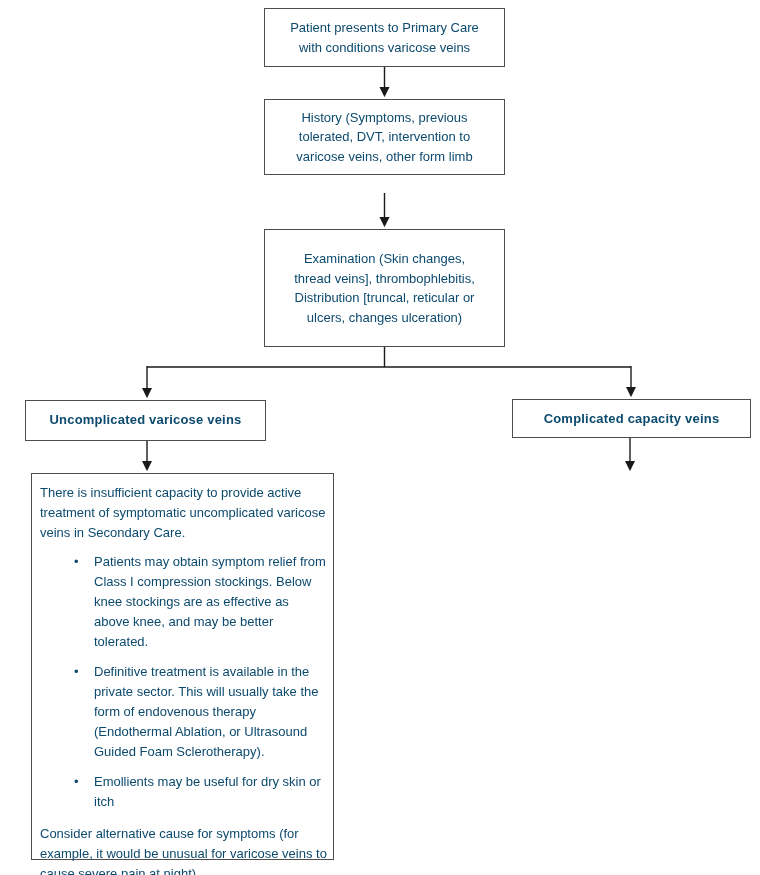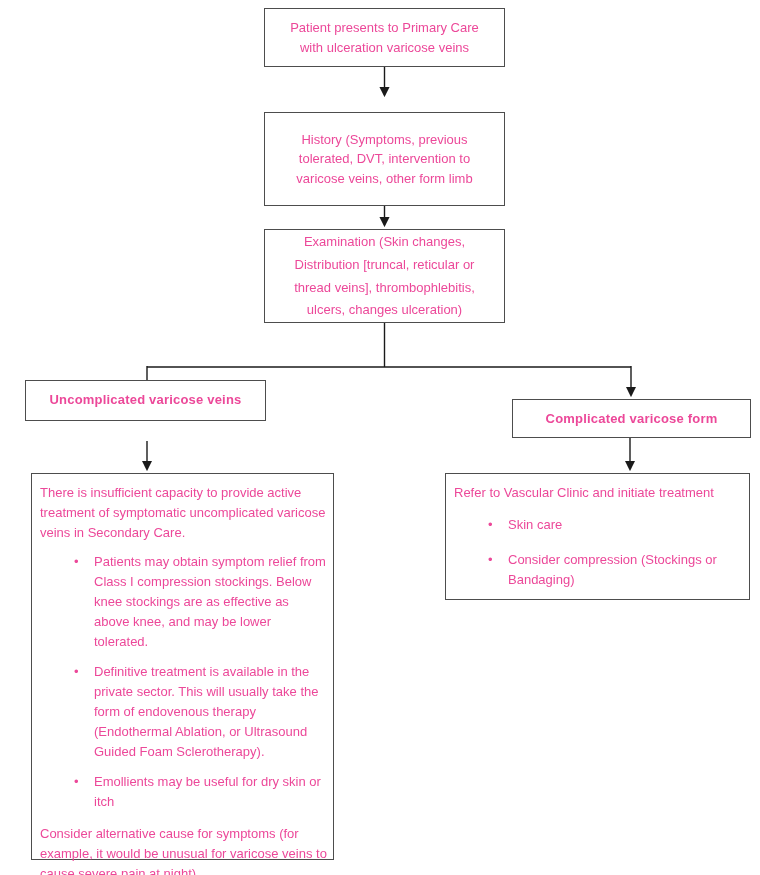--- a/index.html
+++ b/index.html
@@ -2,21 +2,21 @@
 <html><head>
 <meta charset="utf-8">
 <style>
   html, body { margin: 0; padding: 0; background: #ffffff; }
   .canvas {
     position: relative;
     width: 760px;
     height: 875px;
     background: #ffffff;
     font-family: "Liberation Sans", sans-serif;
-    color: #ec4899;
+    color: #0c4a6e;
     overflow: hidden;
   }
   .connectors {
     position: absolute;
     left: 0; top: 0;
     width: 760px; height: 875px;
     pointer-events: none;
   }
   .node {
     position: absolute;
@@ -59,23 +59,23 @@
     content: "\2022";
     position: absolute;
     left: 0;
     top: 0;
   }
   .detail .footer { margin-top: 12px; }
   #box-comp-detail .intro { margin-bottom: 12px; }
   #box-comp-detail li { margin-bottom: 15px; }
 
   #box-patient       { left: 264px; top: 8px;   width: 241px; height: 59px; }
-  #box-history       { left: 264px; top: 112px;  width: 241px; height: 94px; }
-  #box-exam          { left: 264px; top: 229px; width: 241px; height: 94px; justify-content: space-between; }
-  #box-uncomplicated { left: 25px;  top: 380px; width: 241px; height: 41px; }
+  #box-history       { left: 264px; top: 99px;  width: 241px; height: 76px; }
+  #box-exam          { left: 264px; top: 229px; width: 241px; height: 118px; }
+  #box-uncomplicated { left: 25px;  top: 400px; width: 241px; height: 41px; }
   #box-complicated   { left: 512px; top: 399px; width: 239px; height: 39px; }
   #box-uncomp-detail { left: 31px;  top: 473px; width: 303px; height: 387px; }
   #box-comp-detail   { left: 445px; top: 473px; width: 305px; height: 127px; }
 </style>
 </head>
 <body>
 
 <div class="canvas">
 
   <svg class="connectors" viewBox="0 0 760 875" xmlns="http://www.w3.org/2000/svg">
@@ -91,51 +91,44 @@
       <line x1="147" y1="367" x2="631" y2="367"></line>
       <line x1="147" y1="366" x2="147" y2="396" marker-end="url(#arrow)"></line>
       <line x1="631" y1="366" x2="631" y2="395" marker-end="url(#arrow)"></line>
       <line x1="147" y1="441" x2="147" y2="469" marker-end="url(#arrow)"></line>
       <line x1="630" y1="438" x2="630" y2="469" marker-end="url(#arrow)"></line>
     </g>
   </svg>
 
   <div class="node centered" id="box-patient">
     <div>Patient presents to Primary Care</div>
-    <div>with ulceration varicose veins</div>
+    <div>with conditions varicose veins</div>
   </div>
 
   <div class="node centered" id="box-history">
     <div>History (Symptoms, previous</div>
     <div>tolerated, DVT, intervention to</div>
     <div>varicose veins, other form limb</div>
   </div>
 
   <div class="node centered" id="box-exam">
     <div>Examination (Skin changes,</div>
+    <div>thread veins], thrombophlebitis,</div>
     <div>Distribution [truncal, reticular or</div>
-    <div>thread veins], thrombophlebitis,</div>
     <div>ulcers, changes ulceration)</div>
   </div>
 
   <div class="node branch-label" id="box-uncomplicated">Uncomplicated varicose veins</div>
 
-  <div class="node branch-label" id="box-complicated">Complicated varicose form</div>
+  <div class="node branch-label" id="box-complicated">Complicated capacity veins</div>
 
   <div class="node detail" id="box-uncomp-detail">
     <p class="intro">There is insufficient capacity to provide active treatment of symptomatic uncomplicated varicose veins in Secondary Care.</p>
     <ul>
-      <li>Patients may obtain symptom relief from Class I compression stockings. Below knee stockings are as effective as above knee, and may be lower tolerated.</li>
+      <li>Patients may obtain symptom relief from Class I compression stockings. Below knee stockings are as effective as above knee, and may be better tolerated.</li>
       <li>Definitive treatment is available in the private sector. This will usually take the form of endovenous therapy (Endothermal Ablation, or Ultrasound Guided Foam Sclerotherapy).</li>
       <li>Emollients may be useful for dry skin or itch</li>
     </ul>
     <p class="footer">Consider alternative cause for symptoms (for example, it would be unusual for varicose veins to cause severe pain at night)</p>
   </div>
 
-  <div class="node detail" id="box-comp-detail">
-    <p class="intro">Refer to Vascular Clinic and initiate treatment</p>
-    <ul>
-      <li>Skin care</li>
-      <li>Consider compression (Stockings or Bandaging)</li>
-    </ul>
-  </div>
 
 </div>
 
 </body></html>

